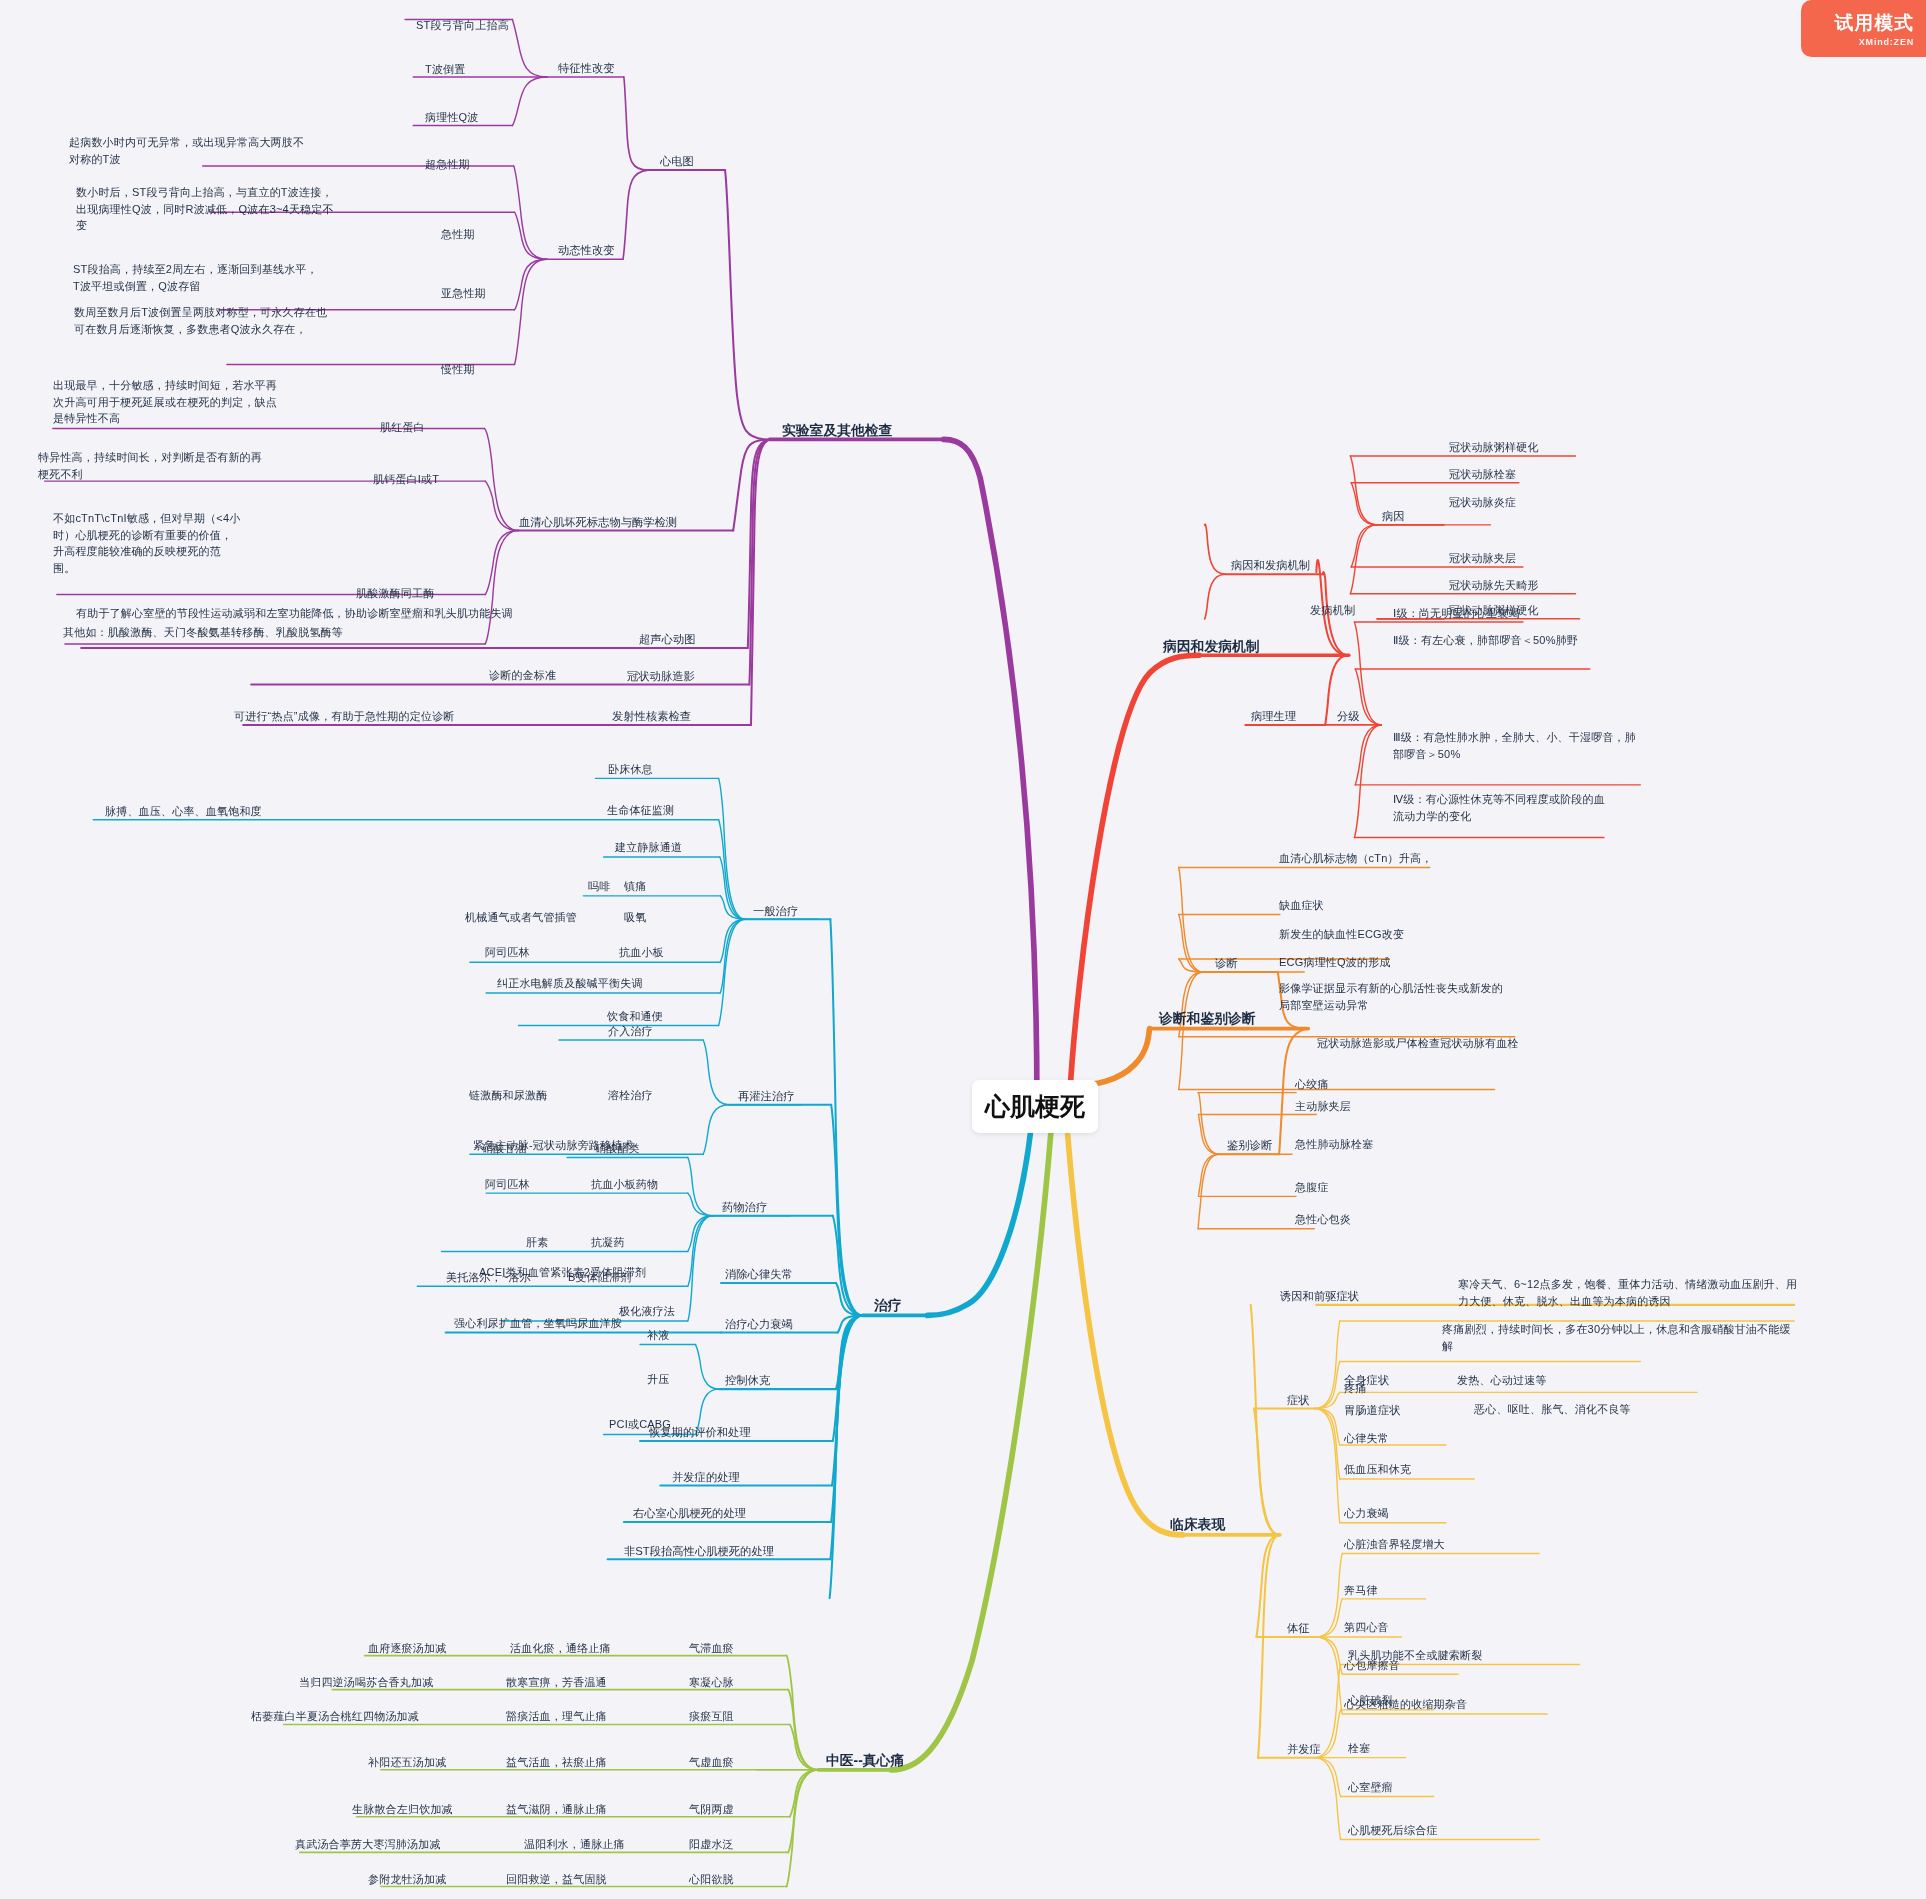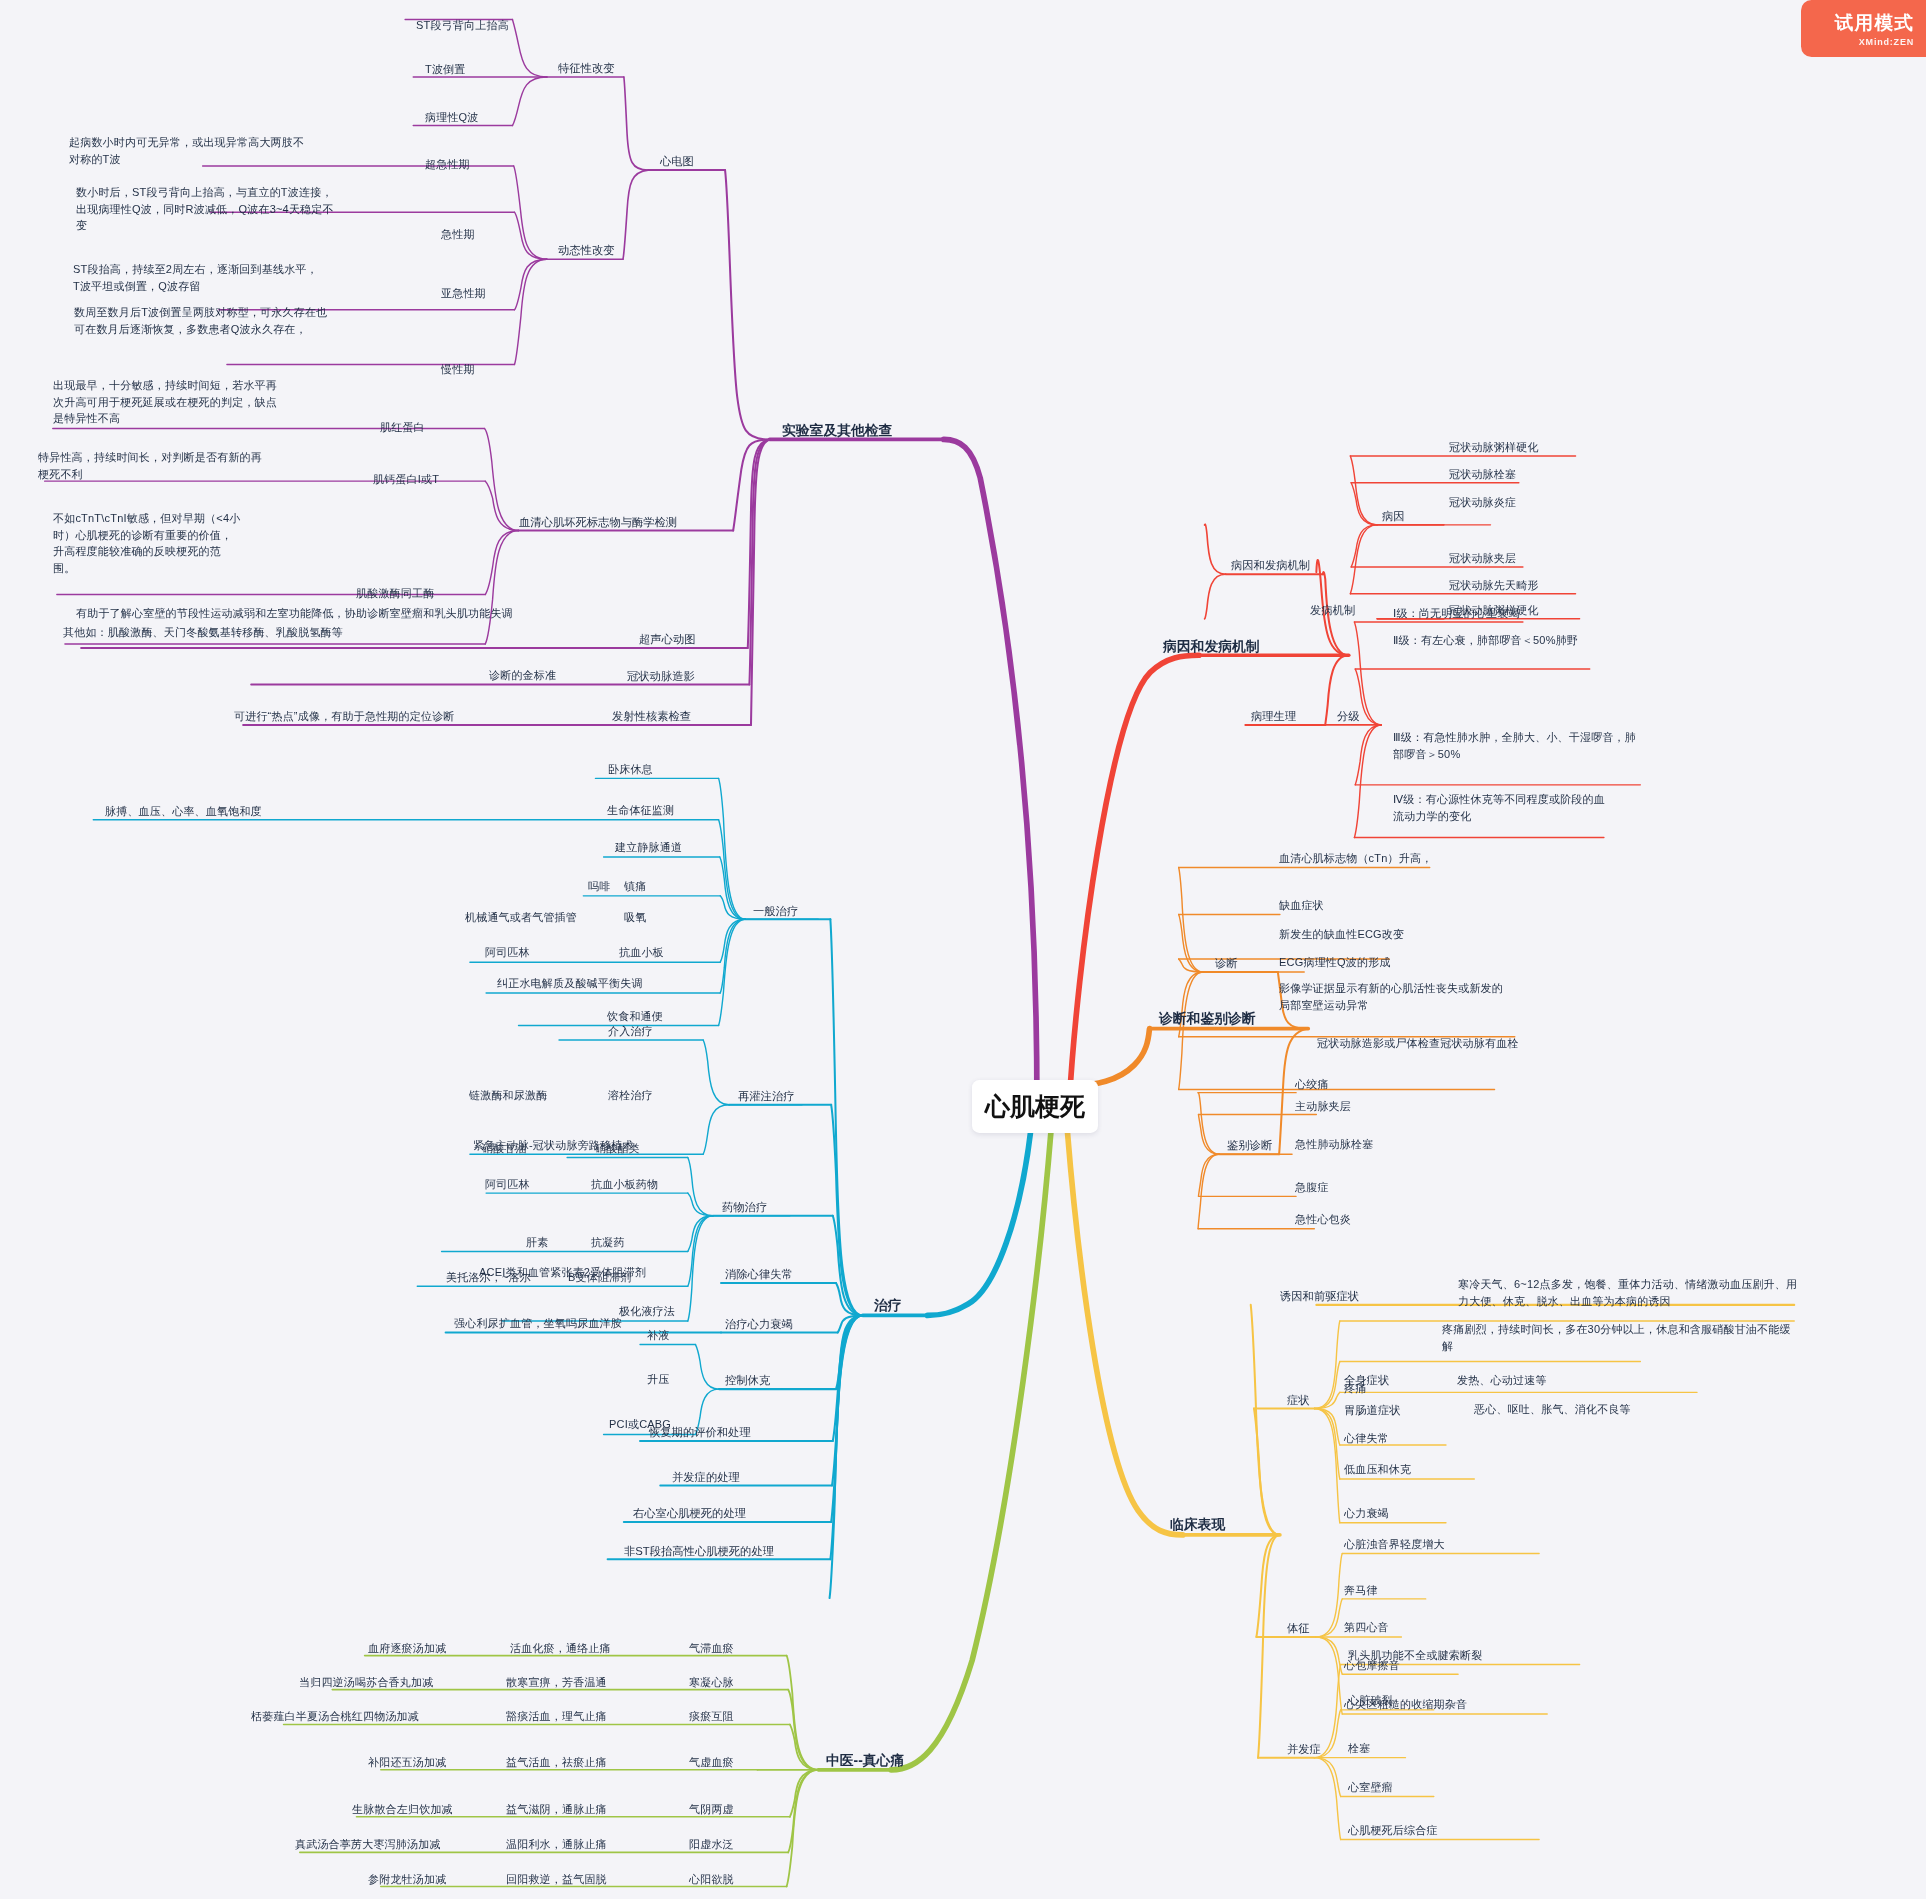--- a/index.html
+++ b/index.html
@@ -469,21 +469,21 @@
 
   <div class="node leaf" style="left:689px;top:1755px;">气虚血瘀</div>
   <div class="node leaf" style="left:506px;top:1755px;">益气活血，祛瘀止痛</div>
   <div class="node leaf" style="left:368px;top:1755px;">补阳还五汤加减</div>
 
   <div class="node leaf" style="left:689px;top:1802px;">气阴两虚</div>
   <div class="node leaf" style="left:506px;top:1802px;">益气滋阴，通脉止痛</div>
   <div class="node leaf" style="left:352px;top:1802px;">生脉散合左归饮加减</div>
 
   <div class="node leaf" style="left:689px;top:1837px;">阳虚水泛</div>
-  <div class="node leaf" style="left:506px;top:1837px;text-align:right;">温阳利水，通脉止痛</div>
+  <div class="node leaf" style="left:524px;top:1837px;text-align:right;">温阳利水，通脉止痛</div>
   <div class="node leaf" style="left:295px;top:1837px;">真武汤合葶苈大枣泻肺汤加减</div>
 
   <div class="node leaf" style="left:689px;top:1872px;">心阳欲脱</div>
   <div class="node leaf" style="left:506px;top:1872px;">回阳救逆，益气固脱</div>
   <div class="node leaf" style="left:368px;top:1872px;">参附龙牡汤加减</div>
 
 </div>
 
 
 </body></html>

